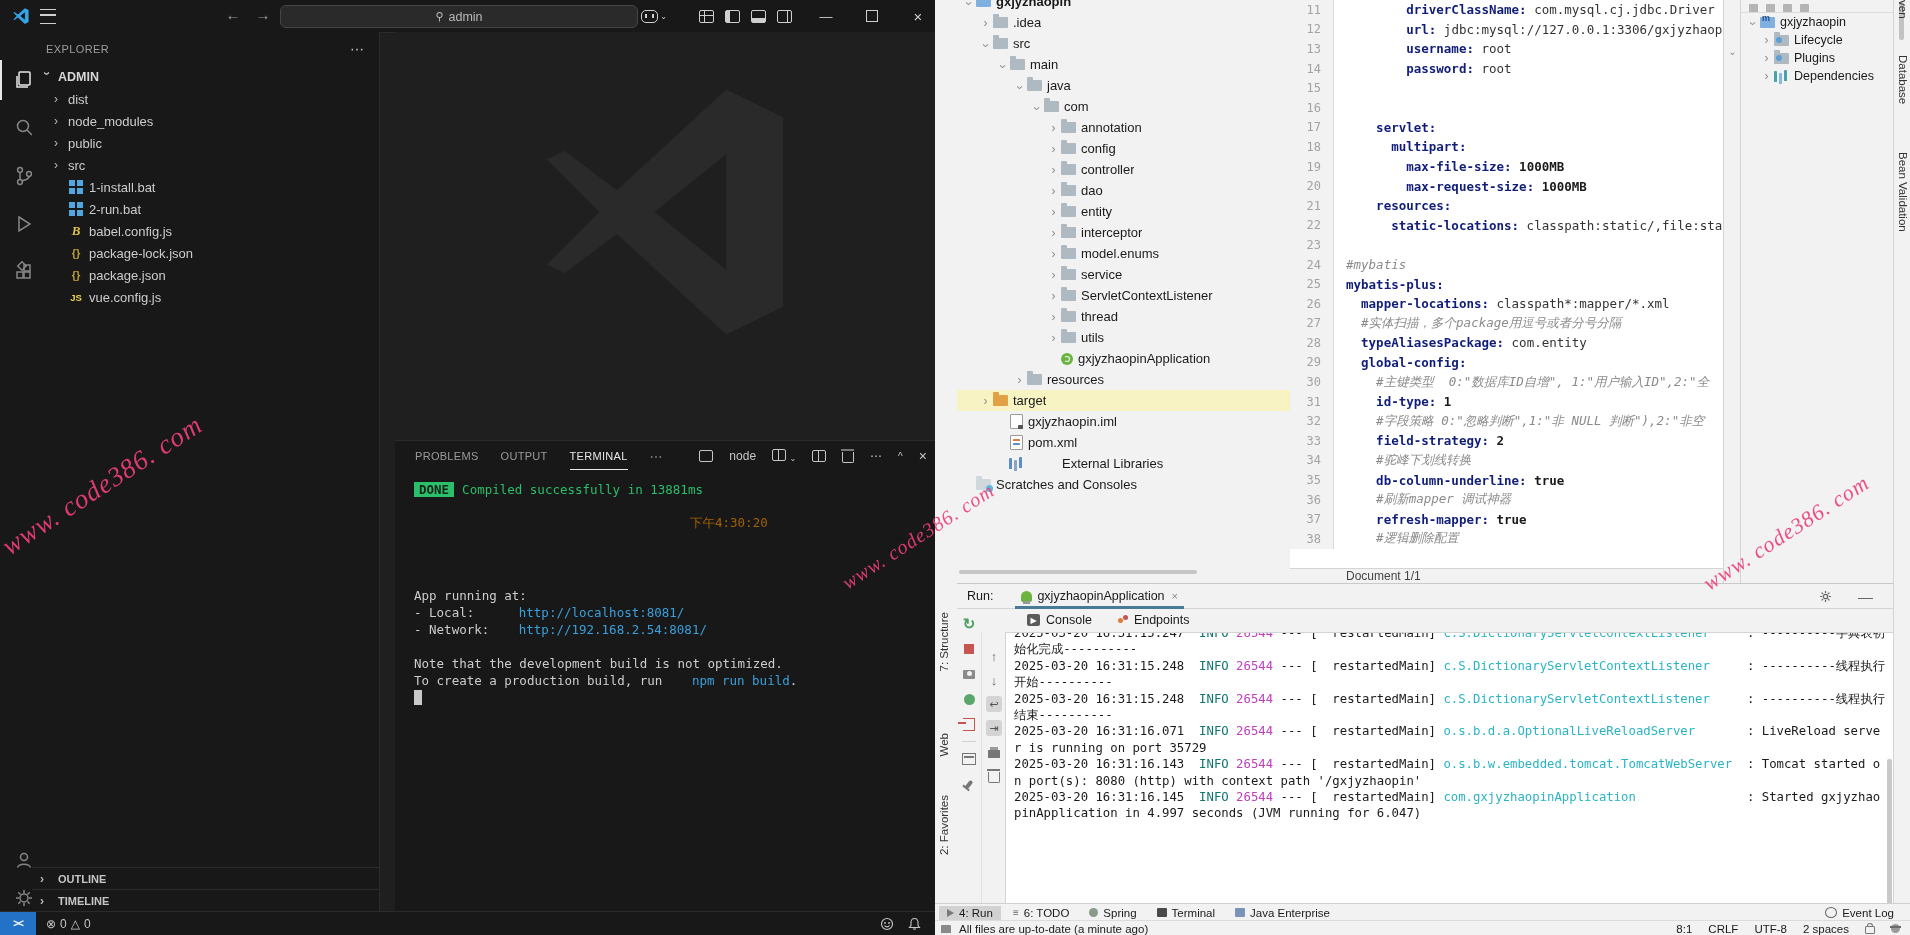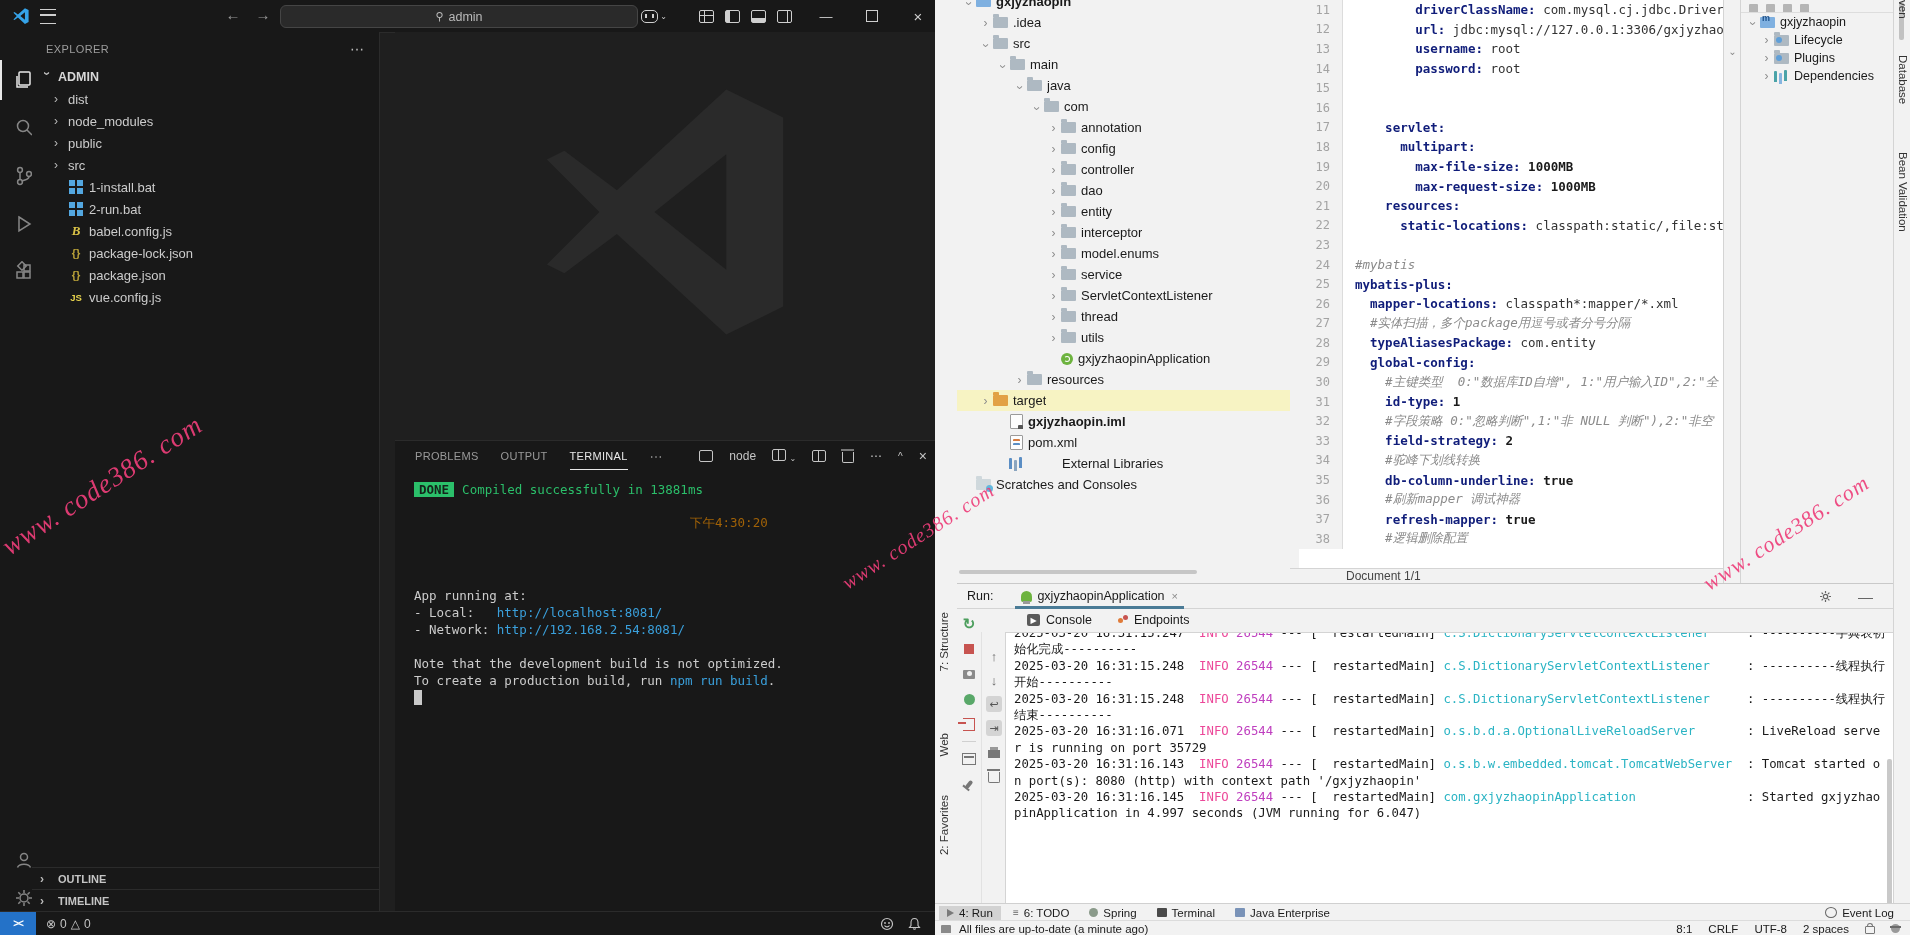--- a/index.html
+++ b/index.html
@@ -51,21 +51,21 @@
   .panel-tab.active{color:#e7e7e7;border-bottom:1px solid #e7e7e7;padding-bottom:7px;margin-bottom:-8px;}
   .panel-right{position:absolute;right:8px;top:0;height:30px;display:flex;align-items:center;gap:16px;color:#c5c5c5;font-size:12px;}
   .psq{width:12px;height:10px;border:1.2px solid #c5c5c5;border-radius:2px;display:inline-block;position:relative;}
   .psq.split::before{content:"";position:absolute;left:5px;top:0;bottom:0;width:1.2px;background:#c5c5c5;}
   .term{position:absolute;left:19px;top:40px;right:10px;bottom:4px;font-family:"DejaVu Sans Mono","Liberation Mono",monospace;font-size:12.5px;line-height:17px;color:#cccccc;}
   .done-badge{background:#2bbf6a;color:#15231b;padding:0 5px;font-weight:bold;margin-right:8px;}
   .t-green{color:#2bbf6a;}
   .t-time{position:absolute;left:276px;top:33px;color:#a16207;}
   .t-lines{position:absolute;left:0;top:106px;}
   .tl{white-space:pre;min-height:17px;}
-  .tl .a{color:#3aa0dc;}
+  .tl .a{color:#3aa0dc;margin-left:22px;}
   .t-cursor{position:absolute;left:0;top:209px;width:8px;height:15px;background:#c9c9c9;}
   
   .vsc-status{position:absolute;left:0;bottom:0;width:935px;height:23px;background:#181818;border-top:1px solid #2b2b2b;display:flex;align-items:center;font-size:12px;color:#c5c5c5;}
   .remote{width:36px;height:23px;background:#2472c8;color:#fff;display:flex;align-items:center;justify-content:center;font-size:10px;letter-spacing:-1px;font-weight:bold;}
   .probs{margin-left:10px;display:flex;align-items:center;gap:4px;}
   .st-ic{font-size:12px;}
   .vsc-status .right{margin-left:auto;display:flex;gap:14px;margin-right:14px;color:#c5c5c5;}
   
   .wm{position:absolute;color:rgba(238,62,122,.92);font-family:"Liberation Serif",serif;font-style:italic;font-size:24px;white-space:nowrap;transform:rotate(-33deg);letter-spacing:1px;pointer-events:none;z-index:60;}
   
@@ -93,21 +93,21 @@
   .tic-pom::before{width:7px;height:2px;top:3px;left:2px;background:#d77b3f;box-shadow:0 4px 0 #5b8ec4;}
   .tic-extlib{background:transparent;}
   .tic-extlib::before{top:0;width:3px;height:11px;background:#5b8ec4;box-shadow:5px 2px 0 #8aa5c0,10px -1px 0 #5b8ec4;}
   .tic-scratch{background:#cfd8dc;}
   .tic-scratch::after{content:"";position:absolute;right:-2px;bottom:-2px;width:7px;height:7px;border-radius:50%;background:#62b8de;}
   .tlabel{overflow:hidden;}
   .trow.bold .tlabel{font-weight:bold;}
   .hscroll{position:absolute;left:0;top:569px;width:333px;height:6px;}
   .hscroll .thumb{position:absolute;left:2px;top:1px;width:238px;height:4px;background:#c6c6c6;border-radius:2px;}
   
-  .ij-editor{position:absolute;left:364px;top:0;width:433px;height:568px;background:#fff;overflow:hidden;}
+  .ij-editor{position:absolute;left:355px;top:0;width:433px;height:568px;background:#fff;overflow:hidden;}
   .cl{display:flex;height:19.6px;align-items:center;}
   .ln{width:44px;flex:none;text-align:right;padding-right:12px;font-family:"DejaVu Sans Mono",monospace;font-size:12px;color:#a3a3a3;background:#f2f2f2;border-right:1px solid #dcdcdc;height:100%;display:flex;align-items:center;justify-content:flex-end;box-sizing:border-box;}
   .ct{font-family:"DejaVu Sans Mono","Liberation Mono",monospace;font-size:12.5px;white-space:pre;padding-left:12px;color:#1f1f1f;}
   .ct .k{font-weight:bold;color:#101d7a;}
   .ct .v{color:#333;}
   .ct .w{font-weight:bold;color:#1a1a1a;}
   .ct .c{font-style:italic;color:#8a8a8a;}
   .ij-docbar{position:absolute;left:355px;top:568px;width:433px;height:15px;background:#f2f2f2;border-top:1px solid #d4d4d4;font-size:12px;color:#454545;display:flex;align-items:center;padding-left:56px;box-sizing:border-box;}
   .ij-edstrip{position:absolute;left:788px;top:0;width:17px;height:583px;background:#f2f2f2;border-left:1px solid #d4d4d4;color:#8a8a8a;font-size:10px;text-align:center;}
   
@@ -156,21 +156,21 @@
   .wrap-ic{font-size:11px;color:#555;}
   .console-tabs{position:absolute;left:48px;top:0;right:0;height:24px;display:flex;align-items:center;gap:26px;padding-left:22px;font-size:12.5px;color:#1a1a1a;}
   .contab{display:flex;align-items:center;gap:6px;}
   .console-ic{width:13px;height:12px;background:#5a5a5a;border-radius:2px;color:#fff;font-size:8px;display:flex;align-items:center;justify-content:center;}
   .endp-ic{width:10px;height:10px;position:relative;}
   .endp-ic::before{content:"";position:absolute;left:0;top:3px;width:5px;height:5px;border-radius:50%;background:#e07b39;}
   .endp-ic::after{content:"";position:absolute;right:0;top:0;width:5px;height:5px;border-radius:50%;background:#c75450;}
   .console{position:absolute;left:48px;top:24px;right:0;bottom:0;background:#fff;border:1px solid #d4d4d4;border-right:none;border-bottom:none;overflow:hidden;}
   .logs{margin:-8px 6px 0 8px;font-family:"DejaVu Sans Mono","Liberation Mono",monospace;font-size:12.3px;line-height:16.4px;color:#1a1a1a;}
   .log{white-space:pre-wrap;word-break:break-all;}
-  .log .i{color:#ec4899;text-align:right;}
+  .log .i{color:#0f766e;text-align:right;}
   .log .m{color:#bf3fbf;}
   .log .l{color:#2bb4c4;}
   .con-thumb{position:absolute;right:1px;top:126px;width:5px;height:150px;background:#c9c9c9;border-radius:2px;}
   
   .ij-toolbar{position:absolute;left:0;top:903px;width:975px;height:17px;background:#f2f2f2;border-top:1px solid #d0d0d0;display:flex;align-items:center;font-size:11.5px;color:#1a1a1a;}
   .btab{display:flex;align-items:center;gap:5px;padding:1px 8px;margin-left:4px;}
   .btab.active{background:#d2d2d2;}
   .bic{display:inline-block;}
   .bic-run{width:0;height:0;border-left:7px solid #7a7a7a;border-top:4.5px solid transparent;border-bottom:4.5px solid transparent;position:relative;}
   .bic-todo{font-size:10px;color:#666;}
@@ -500,21 +500,21 @@
           <div class="trow" style="padding-left: 55px;">
             <span class="tar"><span class="chev">›</span></span>
             <span class="tic tic-folder"></span>
             <span class="tlabel">resources</span>
           </div>
           <div class="trow hl" style="padding-left: 21px;">
             <span class="tar"><span class="chev">›</span></span>
             <span class="tic tic-target"></span>
             <span class="tlabel">target</span>
           </div>
-          <div class="trow" style="padding-left: 38px; font-weight: bold;">
+          <div class="trow" style="padding-left: 38px;">
             <span class="tar"></span>
             <span class="tic tic-iml"></span>
             <span class="tlabel">gxjyzhaopin.iml</span>
           </div>
           <div class="trow" style="padding-left: 38px;">
             <span class="tar"></span>
             <span class="tic tic-pom"></span>
             <span class="tlabel">pom.xml</span>
           </div>
           <div class="trow" style="padding-left: 4px; gap: 33px;">

